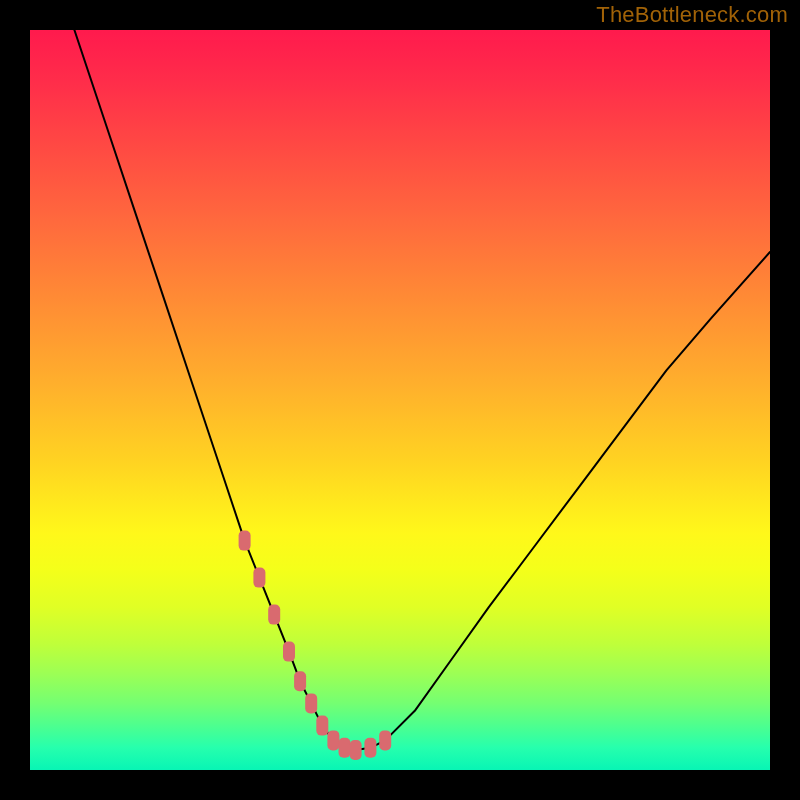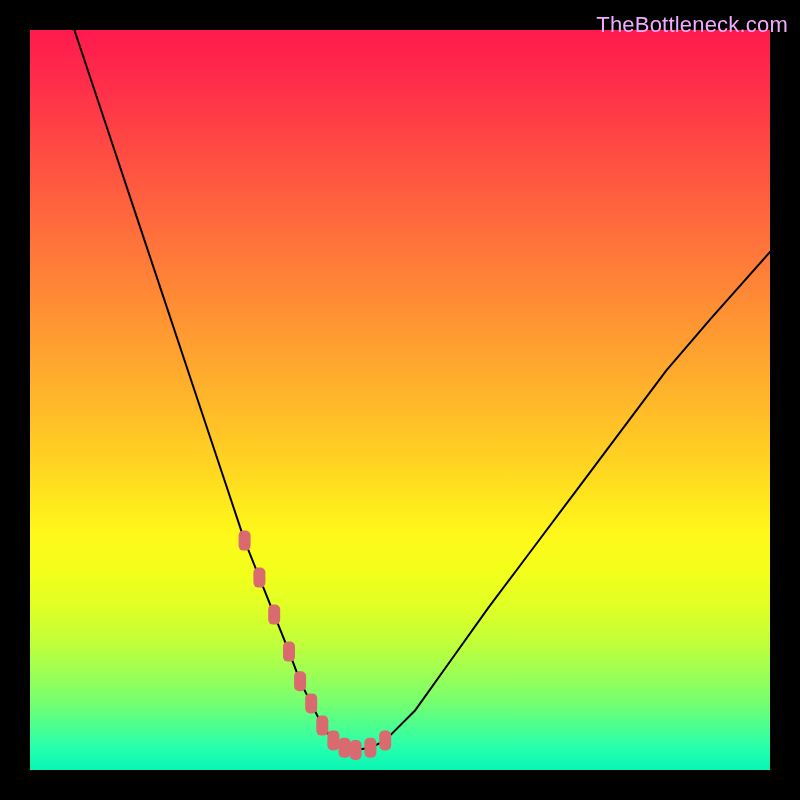--- a/index.html
+++ b/index.html
@@ -5,25 +5,25 @@
   * { margin: 0; padding: 0; box-sizing: border-box; }
   html, body { width: 800px; height: 800px; overflow: hidden; background: #000; }
   .stage {
     position: relative;
     width: 800px;
     height: 800px;
     background: #000;
   }
   .watermark {
     position: absolute;
-    top: 12px;
+    top: 2px;
     right: 12px;
     font-family: Arial, Helvetica, sans-serif;
     font-size: 22px;
-    color: #f0abfc;
+    color: #a16207;
     letter-spacing: 0.2px;
     z-index: 10;
   }
   .plot {
     position: absolute;
     top: 30px;
     left: 30px;
     width: 740px;
     height: 740px;
   }

